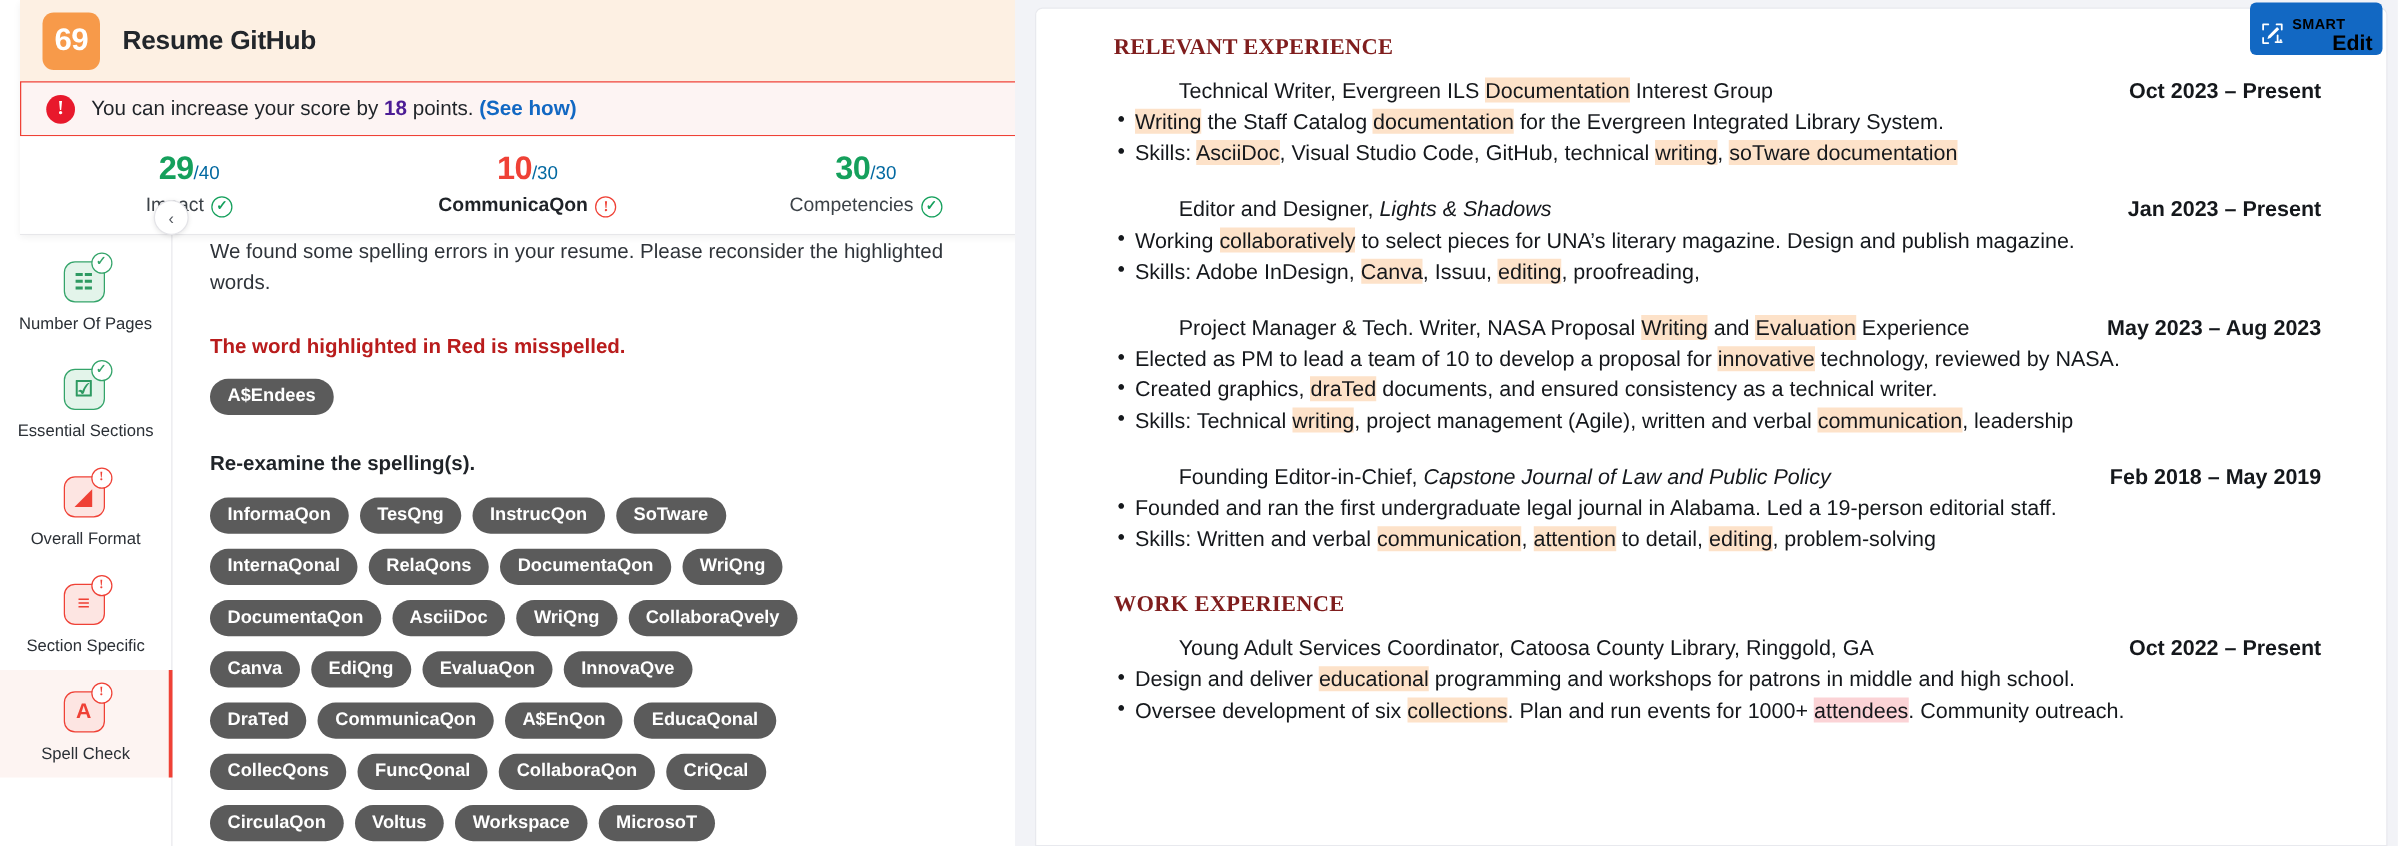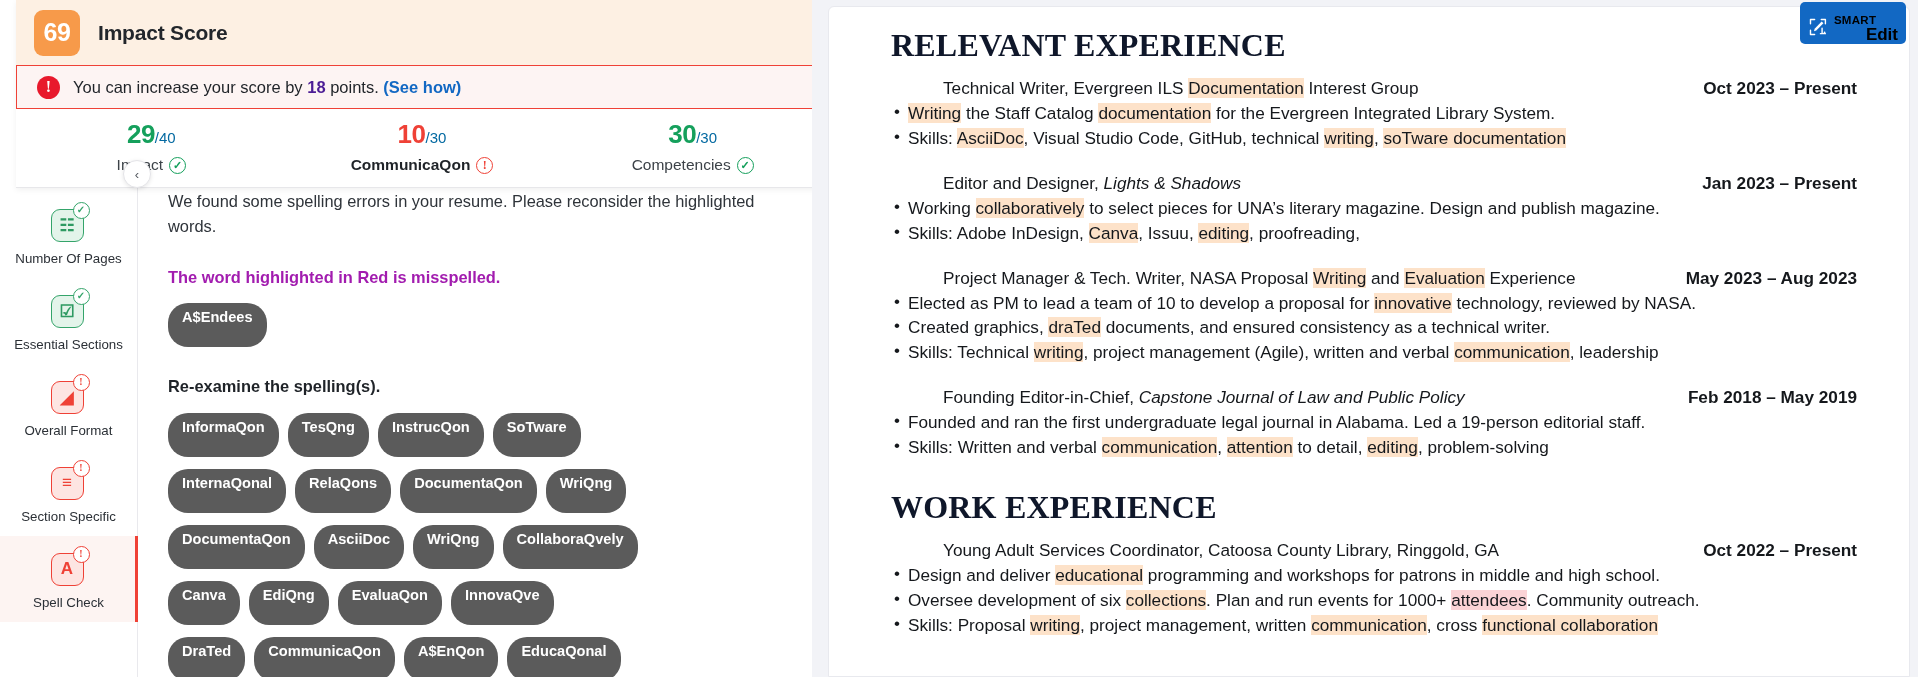--- a/index.html
+++ b/index.html
@@ -179,27 +179,27 @@
     font-size: 12px; font-weight: bold; font-family:"Liberation Serif",serif;
   }
   #detail-underline {
     position: absolute; left: 108px; top: 153px;
     width: 200px; height: 4px; background: #2c3035;
   }
   .detail-para {
     margin-top: 32px; font-size: 16.4px; color: #2f343a; line-height: 1.55;
   }
   .detail-note {
-    margin-top: 28px; font-size: 16.4px; color: #a21caf; font-weight: bold;
+    margin-top: 28px; font-size: 16.4px; color: #b91c1c; font-weight: bold;
   }
   .chip {
     display: inline-block;
     background: #5b5b5b; color: #fff;
     border-radius: 20px;
-    padding: 6px 14px 22px;
+    padding: 6px 14px 7px;
     font-size: 14.6px; font-weight: bold;
     margin: 0 9px 12px 0;
     white-space: nowrap;
     cursor: pointer;
   }
   #misspelled-wrap { margin-top: 16px; }
   .detail-sub { margin-top: 18px; font-size: 16.4px; color: #1f2328; font-weight: bold; }
   #chip-grid { margin-top: 16px; width: 480px; }
 
   
@@ -213,21 +213,21 @@
     width: 1082px; height: 671px;
     background: #fff;
     border-radius: 6px 6px 0 0;
     border: 1px solid #e8e9ee;
     overflow: hidden;
     padding: 14px 52px 0 62px;
     font-family: "Liberation Sans", sans-serif;
   }
   .res-h1 {
     font-family: "Liberation Serif", serif;
-    font-size: 32px; font-weight: bold; color: #0f172a;
+    font-size: 18px; font-weight: bold; color: #7f1d1d;
     letter-spacing: 0.2px;
     margin: 6px 0 14px 0;
   }
   .res-h1.second { margin-top: 30px; }
   .job { margin-bottom: 6px; }
   .job-head {
     display: flex; justify-content: space-between; align-items: baseline;
     font-size: 17.2px; color: #15181c; margin-bottom: 3px;
     padding-left: 4px;
   }
@@ -342,21 +342,21 @@
       </div>
 
       <p class="detail-sub">Re-examine the spelling(s).</p>
 
       <div id="chip-grid"><span class="chip">InformaQon</span><span class="chip">TesQng</span><span class="chip">InstrucQon</span><span class="chip">SoTware</span><span class="chip">InternaQonal</span><span class="chip">RelaQons</span><span class="chip">DocumentaQon</span><span class="chip">WriQng</span><span class="chip">DocumentaQon</span><span class="chip">AsciiDoc</span><span class="chip">WriQng</span><span class="chip">CollaboraQvely</span><span class="chip">Canva</span><span class="chip">EdiQng</span><span class="chip">EvaluaQon</span><span class="chip">InnovaQve</span><span class="chip">DraTed</span><span class="chip">CommunicaQon</span><span class="chip">A$EnQon</span><span class="chip">EducaQonal</span><span class="chip">CollecQons</span><span class="chip">FuncQonal</span><span class="chip">CollaboraQon</span><span class="chip">CriQcal</span><span class="chip">CirculaQon</span><span class="chip">Voltus</span><span class="chip">Workspace</span><span class="chip">MicrosoT</span></div>
     </div>
 
     <div id="score-card">
       <div id="score-header">
         <div id="score-badge">69</div>
-        <div id="score-title">Impact Score</div>
+        <div id="score-title">Resume GitHub</div>
       </div>
       <div id="score-alert">
         <div class="alert-icon">!</div>
         <div id="alert-text">
           <span>You can increase your score by </span><span class="pts">18</span><span> points. </span><span class="seehow">(See how)</span>
         </div>
       </div>
       <div id="score-metrics">
           <div class="metric"><div><span class="num good">29</span><span class="den">/40</span></div><div class="lbl">
               <span>Impact</span>
@@ -423,21 +423,20 @@
         </div>
         <div class="res-h1 second">WORK EXPERIENCE</div>
         <div class="job">
           <div class="job-head">
             <div class="t"><b>Young Adult Services Coordinator,</b><span class=""> Catoosa County Library, Ringgold, GA</span></div>
             <div class="job-date">Oct 2022 – Present</div>
           </div>
           <ul class="bullets">
             <li><span class="">Design and deliver </span><span class="hlw">educational</span><span class=""> programming and workshops for patrons in middle and high school.</span></li>
             <li><span class="">Oversee development of six </span><span class="hlw">collections</span><span class="">. Plan and run events for 1000+ </span><span class="hlp">attendees</span><span class="">. Community outreach.</span></li>
-            <li><span class="">Skills: Proposal </span><span class="hlw">writing</span><span class="">, project management, written </span><span class="hlw">communication</span><span class="">, cross </span><span class="hlw">functional collaboration</span></li>
           </ul>
         </div>
       </div>
     <div id="smart-edit">
       <svg width="26" height="26" viewBox="0 0 24 24">
         <path d="M3 3 L8 3 M3 3 L3 8" stroke="#fff" stroke-width="1.7" fill="none" stroke-linecap="round"></path>
         <path d="M21 3 L16 3 M21 3 L21 8" stroke="#fff" stroke-width="1.7" fill="none" stroke-linecap="round"></path>
         <path d="M3 21 L8 21 M3 21 L3 16" stroke="#fff" stroke-width="1.7" fill="none" stroke-linecap="round"></path>
         <path d="M17 13.5 L17 20 M21 20 L15 20" stroke="#fff" stroke-width="1.7" fill="none" stroke-linecap="round"></path>
         <path d="M16.5 5.5 L18.6 7.6 L10 16.2 L7.2 17 L8 14.2 Z" fill="#fff"></path>

